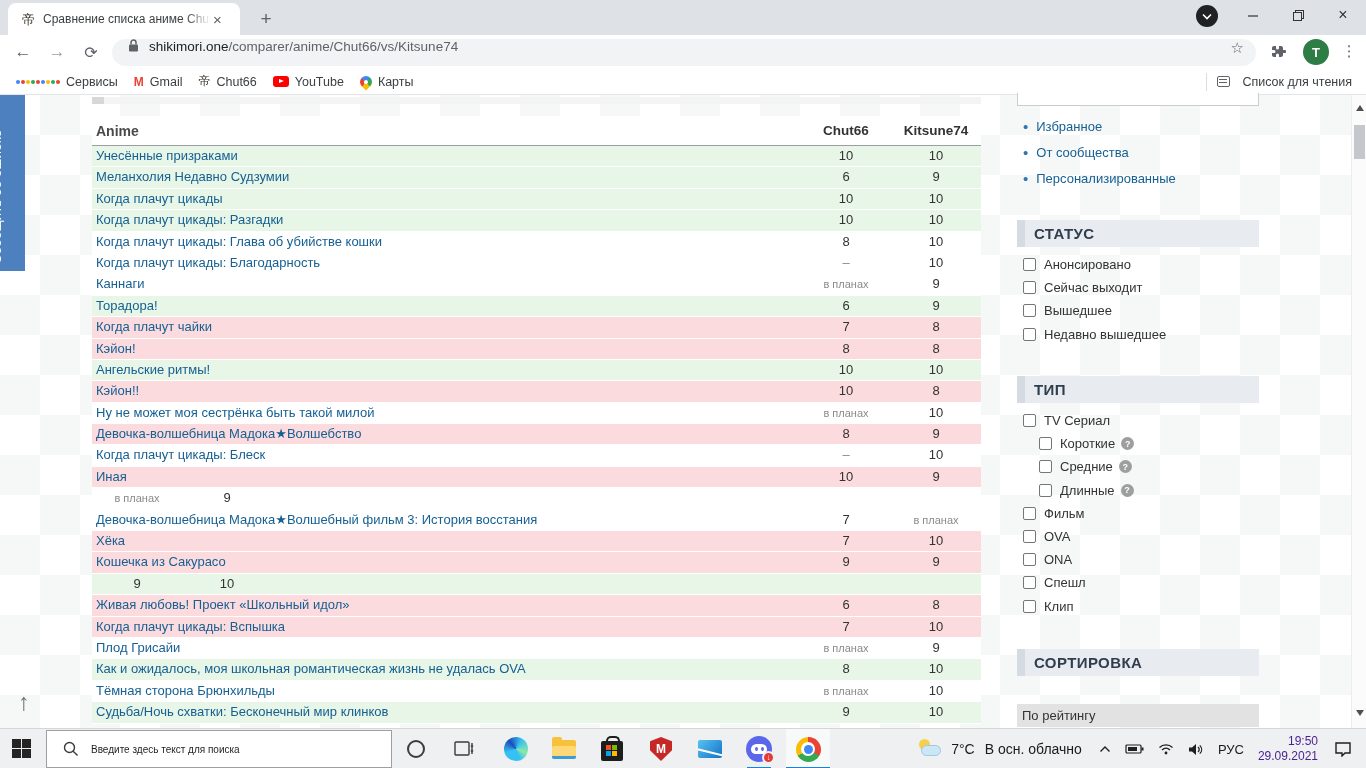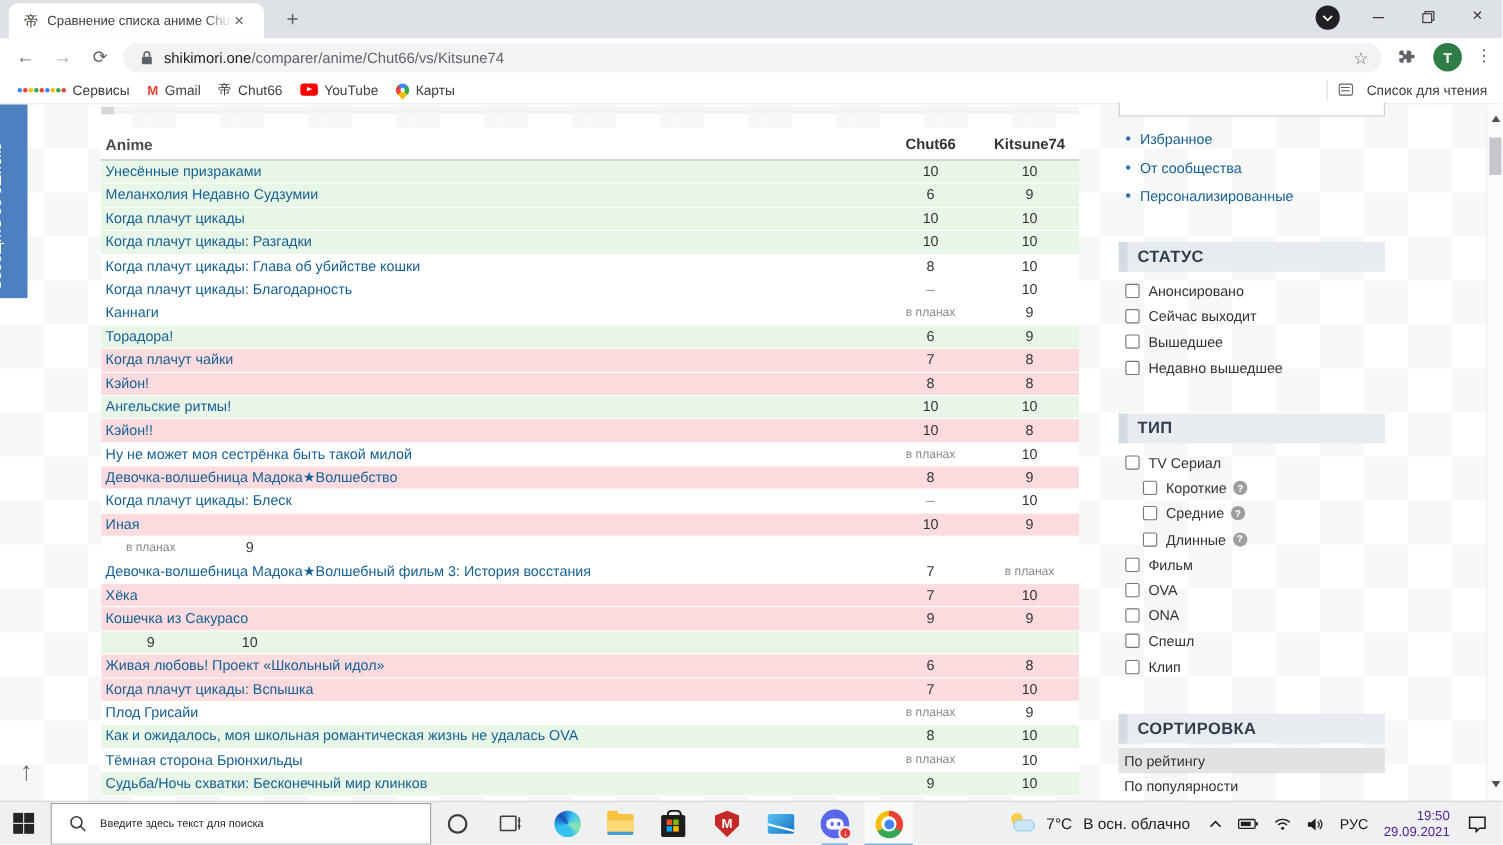--- a/index.html
+++ b/index.html
@@ -21,21 +21,21 @@
                background:#202124; color:#fff; display:flex; align-items:center; justify-content:center; }
   .media-btn svg { display:block; }
   .wctl { position:absolute; top:0; width:42px; height:30px; display:flex; align-items:center; justify-content:center; color:#333; }
   .wctl.min { left:1232px; } .wctl.max { left:1277px; } .wctl.cls { left:1322px; font-size:16px; }
 
   .navbar { position:absolute; top:35px; left:0; width:1366px; height:34px; background:#fff; }
   .nav-ico { position:absolute; top:0; height:34px; width:30px; display:flex; align-items:center; justify-content:center;
              font-size:17px; color:#5f6368; }
   .nav-back { left:8px; } .nav-fwd { left:42px; color:#9aa0a6; } .nav-reload { left:76px; font-size:16px; }
   .omnibox { position:absolute; left:112px; top:4px; width:1144px; height:27px; background:#f1f3f4; border-radius:14px;
-             display:flex; align-items:center; padding:0 12px; }
+             display:flex; padding:0 12px; }
   .lock { margin:0 10px 0 4px; display:flex; }
   .url { font-size:13.5px; color:#202124; white-space:nowrap; }
   .url .path { color:#5f6368; }
   .omni-star { margin-left:auto; font-size:15px; color:#5f6368; }
   .ext-puzzle { position:absolute; left:1270px; top:8px; }
   .avatar { position:absolute; left:1303px; top:4px; width:26px; height:26px; border-radius:50%; background:#2e7d46;
             color:#fff; font-size:13px; font-weight:bold; display:flex; align-items:center; justify-content:center; }
   .kebab { position:absolute; left:1340px; top:7px; font-size:15px; color:#5f6368; letter-spacing:0; line-height:1.2; text-align:center; width:18px;}
 
   .bookmarksbar { position:absolute; top:69px; left:0; width:1366px; height:26px; background:#fff;
@@ -99,21 +99,21 @@
   .hdr-status { top:125px; } .hdr-type { top:281px; } .hdr-sort { top:554px; }
   .cb-list { position:absolute; left:6px; width:236px; }
   .cb-status { top:158px; } .cb-type { top:314px; }
   .cb-row { display:flex; align-items:center; height:23.2px; }
   .cb-row.indent { padding-left:16px; }
   .cbox { width:13px; height:13px; border:1px solid #767676; border-radius:2px; background:#fff; margin-right:8px; flex:none; }
   .cb-label { font-size:13px; color:#333; }
   .help { width:13px; height:13px; border-radius:50%; background:#9e9e9e; color:#fff; font-size:9px; font-weight:bold;
           display:flex; align-items:center; justify-content:center; margin-left:6px; }
   .sort-list { position:absolute; left:0; top:585px; width:242px; }
-  .sort-opt { height:23px; line-height:23px; font-size:13px; color:#333; padding-left:5px; }
+  .sort-opt { height:23px; line-height:23px; font-size:13px; color:#333; padding-left:5px;margin-top:24px; }
   .sort-opt.selected { background:#e2e2e2; }
 
   
   .pagescroll { position:absolute; right:0; top:0; width:15px; height:633px; background:#fbfbfb; border-left:1px solid #ededed; }
   .sb-arrow { position:absolute; left:4px; width:0; height:0; border-left:4px solid transparent; border-right:4px solid transparent; }
   .sb-up { top:10px; border-bottom:6px solid #505050; }
   .sb-down { bottom:12px; border-top:6px solid #505050; }
   .sb-thumb { position:absolute; left:2px; top:30px; width:11px; height:34px; background:#c4c7cb; }
 
   

